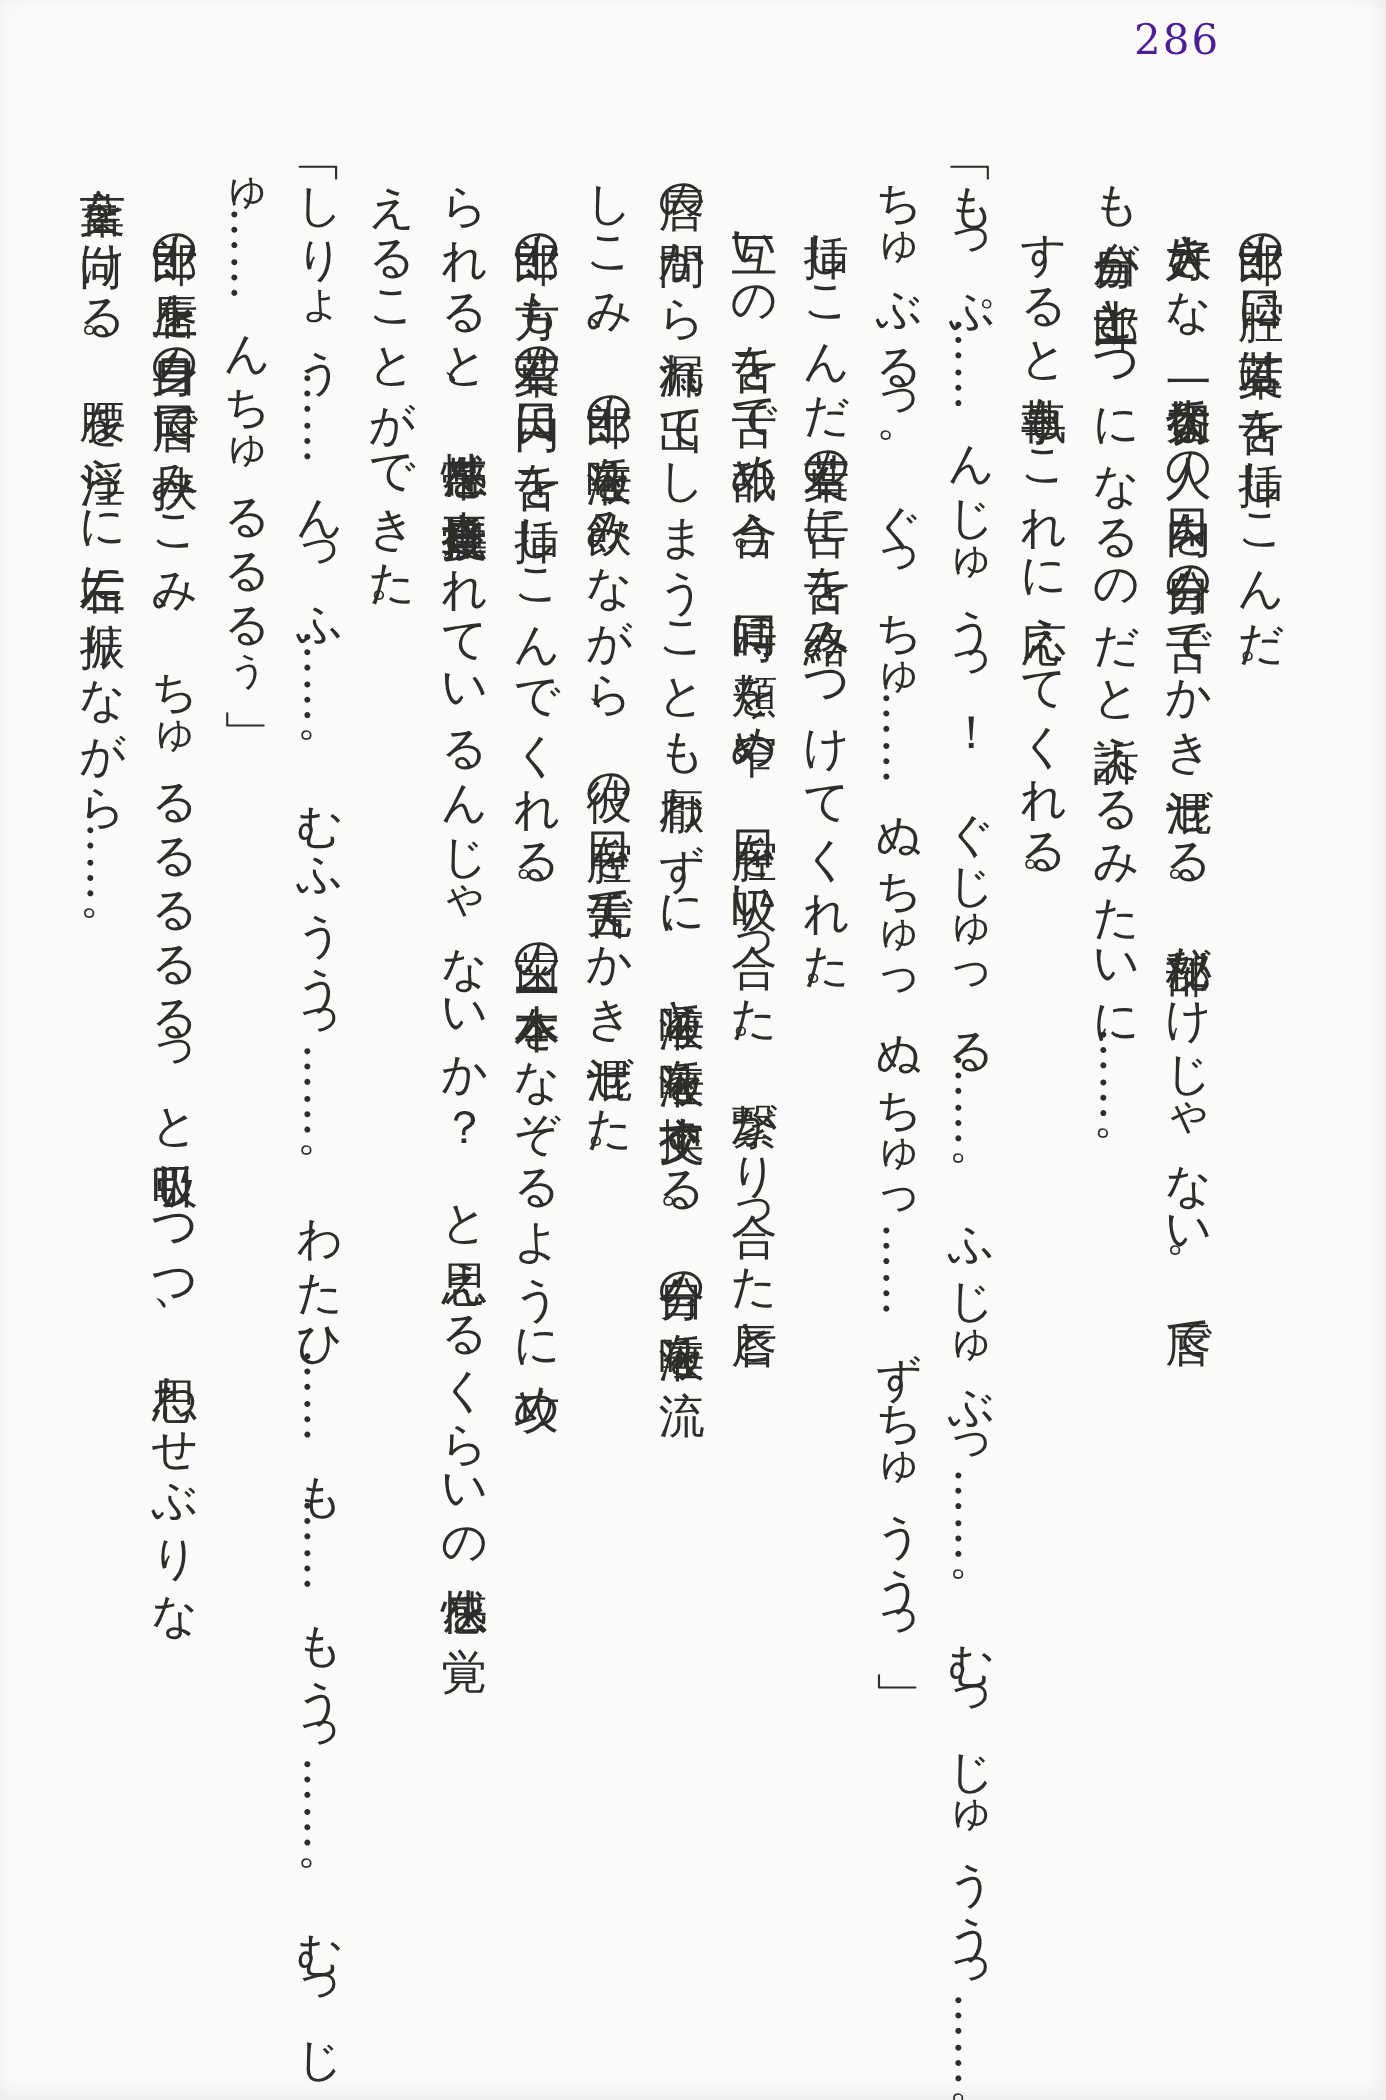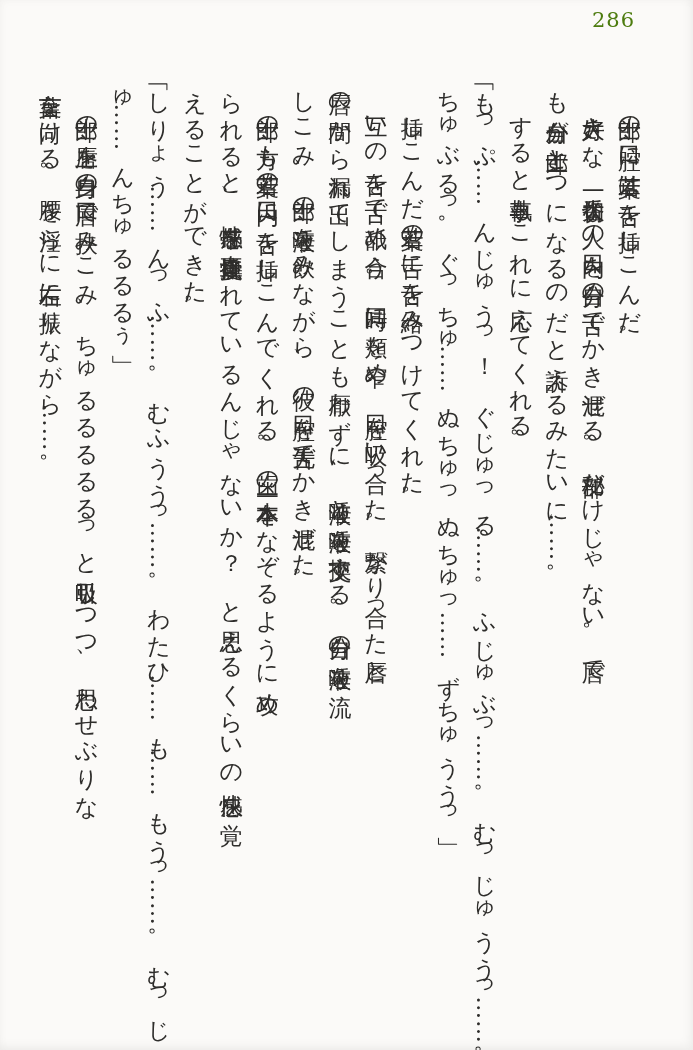--- a/index.html
+++ b/index.html
@@ -12,24 +12,24 @@
     width: 693px;
     height: 1050px;
     background: #fbfaf8;
     overflow: hidden;
     box-shadow: inset -3px -4px 10px rgba(0,0,0,0.05), inset 2px 2px 8px rgba(0,0,0,0.02);
     font-family: "DejaVu Serif", "Liberation Serif", serif;
   }
   .page-number {
     position: absolute;
     top: 8px;
-    left: 592px;
+    left: 567px;
     font-size: 21px;
     letter-spacing: 1px;
-    color: #4d7c0f;
+    color: #4c1d95;
   }
   .text-block {
     position: absolute;
     top: 76px;
     left: 30px;
     width: 618px;
     height: 948px;
     writing-mode: vertical-rl;
     text-orientation: mixed;
     font-size: 23px;

